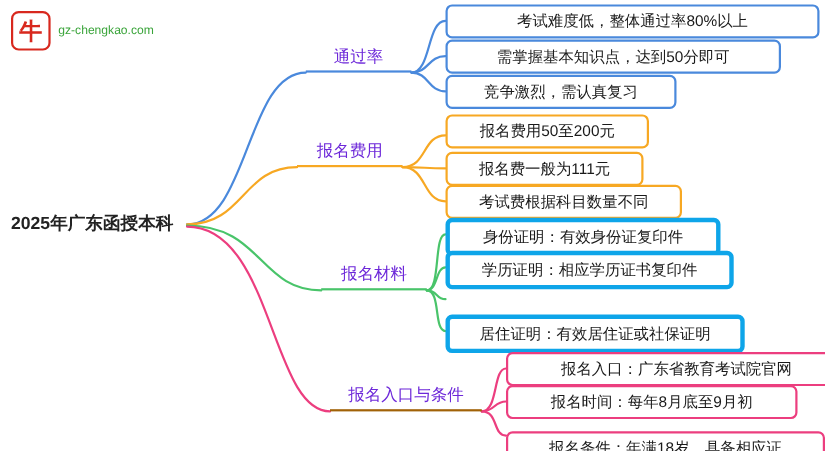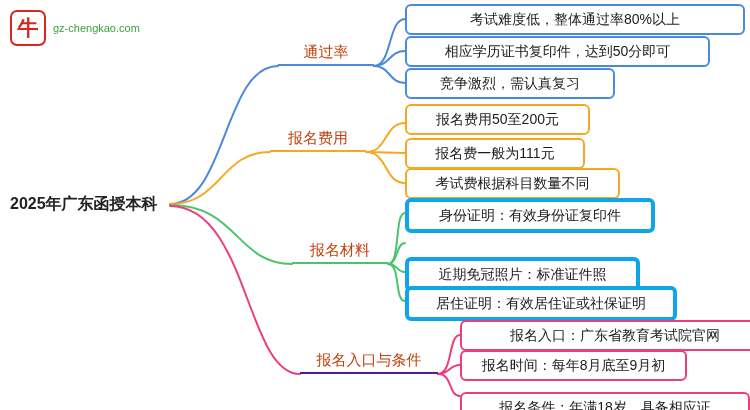--- a/index.html
+++ b/index.html
@@ -29,26 +29,26 @@
 
   
   .root{
     position:absolute;left:10px;top:192px;height:24px;line-height:24px;
     font-size:16px;font-weight:bold;color:#222;white-space:nowrap;
   }
 
   
   .branch{
     position:absolute;height:24px;line-height:24px;text-align:center;
-    font-size:15px;color:#c2410c;white-space:nowrap;box-sizing:content-box;
+    font-size:15px;color:#6d28d9;white-space:nowrap;box-sizing:content-box;
   }
   .branch.c0{border-bottom:2px solid #4a89dc;}
   .branch.c1{border-bottom:2px solid #f7a823;}
   .branch.c2{border-bottom:2px solid #49c46a;}
-  .branch.c3{border-bottom:2px solid #4c1d95;}
+  .branch.c3{border-bottom:2px solid #a16207;}
 
   
   .leaf{
     position:absolute;box-sizing:border-box;background:#fff;
     border-radius:6px;padding:3px 8px;font-size:14px;line-height:21px;
     text-align:center;white-space:nowrap;overflow:hidden;color:#1a1a1a;
   }
   .leaf.c0{border:2px solid #4a89dc;}
   .leaf.c1{border:2px solid #f7a823;}
   .leaf.c2{border:4px solid #0ea5e9;}
@@ -94,28 +94,28 @@
   </div>
 
   <div class="root">2025年广东函授本科</div>
 
   <div class="branch c0" style="left:278px;top:40px;width:96px">通过率</div>
   <div class="branch c1" style="left:270px;top:126px;width:96px">报名费用</div>
   <div class="branch c2" style="left:292px;top:238px;width:96px">报名材料</div>
   <div class="branch c3" style="left:300px;top:348px;width:138px">报名入口与条件</div>
 
   <div class="leaf c0" style="left:405px;top:4px;width:340px">考试难度低，整体通过率80%以上</div>
-  <div class="leaf c0" style="left:405px;top:36px;width:305px">相应学历证书复印件，达到50分即可</div>
+  <div class="leaf c0" style="left:405px;top:36px;width:305px">需掌握基本知识点，达到50分即可</div>
   <div class="leaf c0" style="left:405px;top:68px;width:210px">竞争激烈，需认真复习</div>
 
   <div class="leaf c1" style="left:405px;top:104px;width:185px">报名费用50至200元</div>
   <div class="leaf c1" style="left:405px;top:138px;width:180px">报名费一般为111元</div>
   <div class="leaf c1" style="left:405px;top:168px;width:215px">考试费根据科目数量不同</div>
 
   <div class="leaf c2" style="left:405px;top:198px;width:250px">身份证明：有效身份证复印件</div>
-  <div class="leaf c2" style="left:405px;top:257px;width:235px">近期免冠照片：标准证件照</div>
+  <div class="leaf c2" style="left:405px;top:228px;width:262px">学历证明：相应学历证书复印件</div>
   <div class="leaf c2" style="left:405px;top:286px;width:272px">居住证明：有效居住证或社保证明</div>
 
   <div class="leaf c3" style="left:460px;top:320px;width:310px">报名入口：广东省教育考试院官网</div>
-  <div class="leaf c3" style="left:460px;top:350px;width:227px">报名时间：每年8月底至9月初</div>
+  <div class="leaf c3" style="left:460px;top:350px;width:265px">报名时间：每年8月底至9月初</div>
   <div class="leaf c3" style="left:460px;top:392px;width:290px">报名条件：年满18岁，具备相应证</div>
 
 </div>
 
 </body></html>

